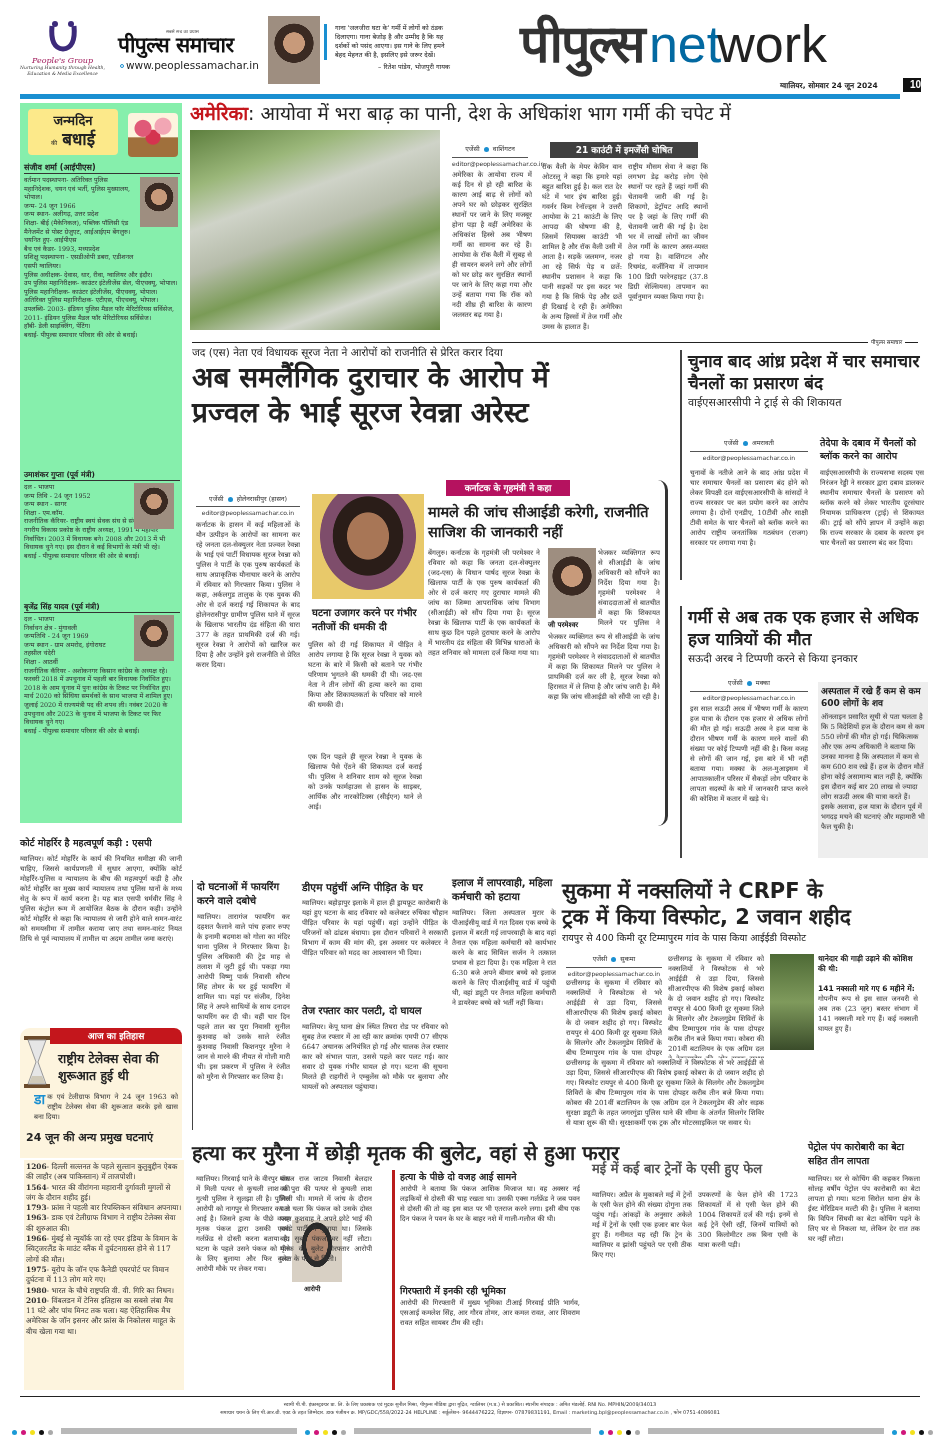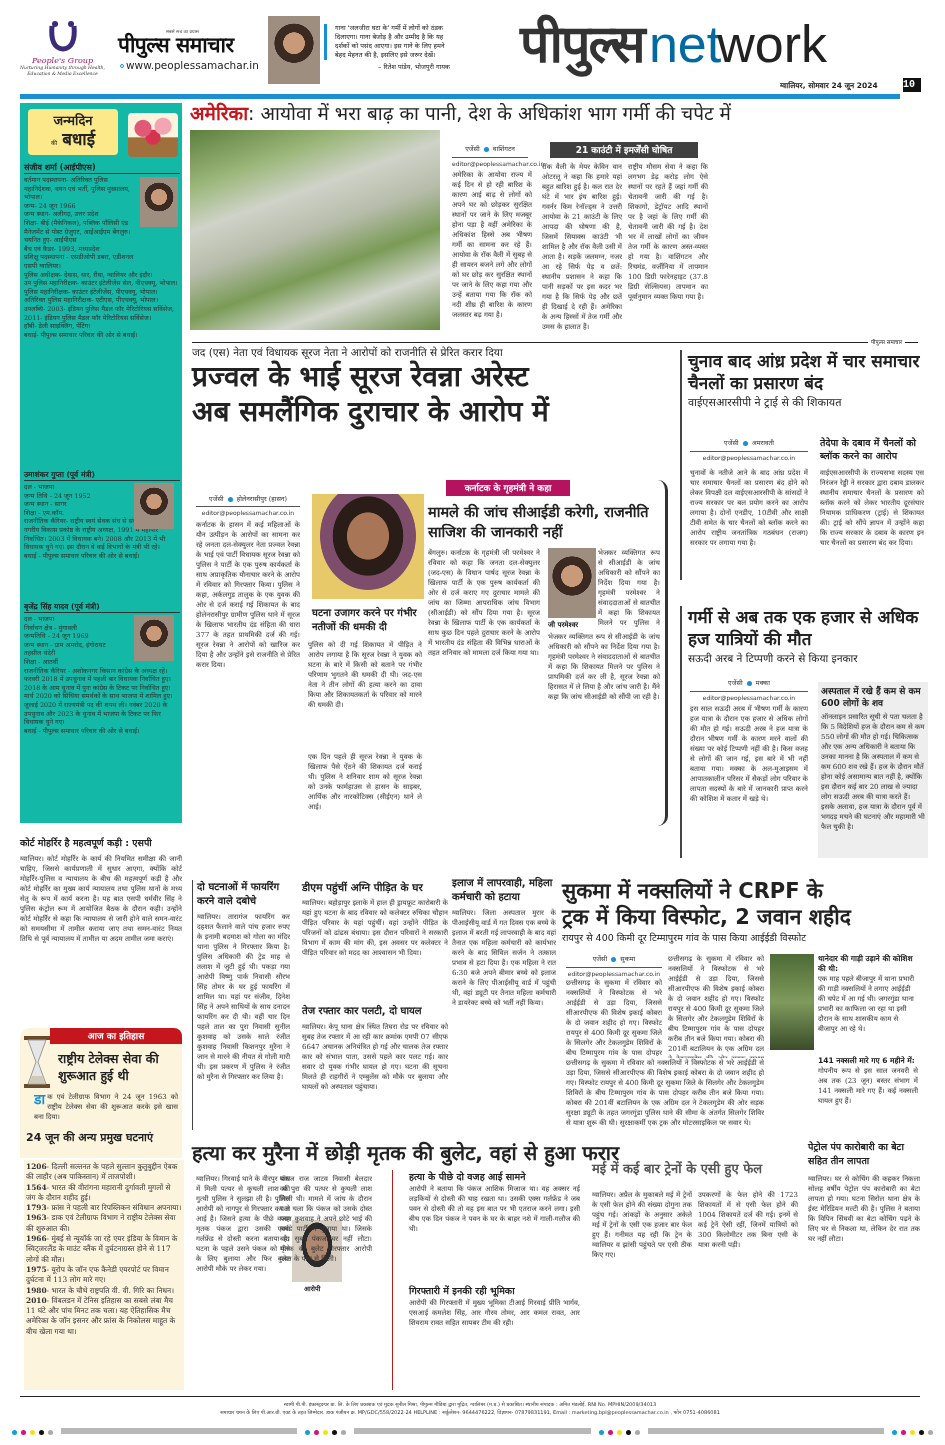--- a/index.html
+++ b/index.html
@@ -35,25 +35,25 @@
   <div class="abs face" style="left:268px;top:16px;width:52px;height:68px;"></div>
   <div class="abs" style="left:324px;top:24px;width:126px;">
     <div style="font-size:6.5px;line-height:9px;color:#222;padding-left:8px;border-left:3px solid #1a8fd1;">गाना 'जलजीरा घटा के' गर्मी में लोगों को ठंडक दिलाएगा। गाना बेजोड़ है और उम्मीद है कि यह दर्शकों को पसंद आएगा। इस गाने के लिए हमने बेहद मेहनत की है, इसलिए इसे जरूर देखें।</div>
     <div style="font-size:6.5px;text-align:right;margin-top:2px;">– रितेश पांडेय, भोजपुरी गायक</div>
   </div>
   <div class="abs" style="left:520px;top:6px;width:420px;height:70px;white-space:nowrap;">
     <span style="font-size:52px;font-weight:bold;color:#333;letter-spacing:-2px;">पीपुल्स</span>
     <span style="font-size:52px;color:#0369a1;font-family:'Liberation Sans',sans-serif;">net</span><span style="font-size:52px;color:#222;font-family:'Liberation Sans',sans-serif;margin-left:-4px;">work</span>
   </div>
   <div class="abs" style="left:780px;top:80px;font-size:7.5px;font-weight:bold;color:#222;">ग्वालियर, सोमवार 24 जून 2024</div>
-  <div class="abs" style="left:903px;top:78px;width:18px;height:14px;background:#111;color:#fff;font-size:10px;font-weight:bold;text-align:left;line-height:14px;font-family:Liberation Mono, monospace;">10</div>
+  <div class="abs" style="left:903px;top:78px;width:18px;height:14px;background:#111;color:#fff;font-size:10px;font-weight:bold;text-align:right;line-height:14px;font-family:Liberation Sans, sans-serif;">10</div>
   <div class="abs" style="left:20px;top:94px;width:880px;height:5px;background:#1a8fd1;"></div>
 </div>
 
-<div class="abs" style="left:20px;top:103px;width:162px;height:720px;background:#14b8a6;">
+<div class="abs" style="left:20px;top:103px;width:162px;height:720px;background:#86efac;">
   <div class="abs" style="left:8px;top:6px;width:90px;height:46px;background:#fce98a;border-radius:4px;text-align:center;">
     <div style="font-size:13px;font-weight:bold;color:#222;line-height:16px;margin-top:4px;">जन्मदिन</div>
     <div style="line-height:20px;"><span style="font-size:6px;">की</span> <span style="font-size:17px;font-weight:bold;">बधाई</span></div>
   </div>
   <div class="abs" style="left:108px;top:10px;width:50px;height:44px;background:radial-gradient(circle at 30% 35%,#e05a78 0 8px,transparent 9px),radial-gradient(circle at 70% 30%,#f2a6b4 0 8px,transparent 9px),radial-gradient(circle at 50% 55%,#d4344f 0 7px,transparent 8px),linear-gradient(#fdf4de 55%,#a0703c 56%);border-radius:4px;"></div>
 
   <div class="abs" style="left:4px;top:58px;width:156px;">
     <div style="font-size:8px;font-weight:bold;border-bottom:1px solid #333;padding-bottom:1px;margin-bottom:2px;">संजीव शर्मा (आईपीएस)</div>
     <div class="abs face" style="left:116px;top:16px;width:38px;height:50px;"></div>
     <div class="txt" style="width:112px;text-align:left;font-size:6.4px;line-height:8.6px;">
@@ -118,22 +118,22 @@
   <div class="abs" style="left:360px;top:42px;width:148px;height:16px;background:#404040;color:#fff;font-size:9px;font-weight:bold;text-align:center;line-height:16px;">21 काउंटी में इमर्जेंसी घोषित</div>
   <div class="abs txt" style="left:352px;top:62px;width:80px;height:170px;">रॉक वैली के मेयर केविन वान ओटरलू ने कहा कि हमारे यहां बहुत बारिश हुई है। कल रात देर घंटे में भार इंच बारिश हुई। गवर्नर किम रेनॉल्ड्स ने उत्तरी आयोवा के 21 काउंटी के लिए आपदा की घोषणा की है, जिसमें सियाक्स काउंटी भी शामिल है और रॉक वैली उसी में आता है। सड़कें जलमग्न, नजर आ रहे सिर्फ पेड़ व छतें: स्थानीय प्रशासन ने कहा कि पानी सड़कों पर इस कदर भर गया है कि सिर्फ पेड़ और छतें ही दिखाई दे रही हैं। अमेरिका के अन्य हिस्सों में तेज गर्मी और उमस के हालात हैं।</div>
   <div class="abs txt" style="left:438px;top:62px;width:80px;height:150px;">राष्ट्रीय मौसम सेवा ने कहा कि लगभग डेढ़ करोड़ लोग ऐसे स्थानों पर रहते हैं जहां गर्मी की चेतावनी जारी की गई है। शिकागो, डेट्रॉयट आदि स्थानों पर है जहां के लिए गर्मी की चेतावनी जारी की गई है। देश भर में लाखों लोगों का जीवन तेज गर्मी के कारण अस्त-व्यस्त हो गया है। वाशिंगटन और रिचमंड, वर्जीनिया में तापमान 100 डिग्री फारेनहाइट (37.8 डिग्री सेल्सियस) तापमान का पूर्वानुमान व्यक्त किया गया है।</div>
 </div>
 
 <div class="abs rule" style="left:192px;top:342px;width:726px;height:1px;"></div>
 <div class="abs" style="left:868px;top:338px;font-size:5.5px;background:#fff;padding:0 3px;">पीपुल्स समाचार</div>
 
 <div class="abs" style="left:192px;top:344px;width:478px;height:540px;">
   <div style="font-size:10.5px;color:#222;line-height:16px;white-space:nowrap;">जद (एस) नेता एवं विधायक सूरज नेता ने आरोपों को राजनीति से प्रेरित करार दिया</div>
+  <div class="hl" style="font-size:28px;white-space:nowrap;line-height:36px;">अब समलैंगिक दुराचार के आरोप में</div>
   <div class="hl" style="font-size:28px;white-space:nowrap;line-height:34px;">प्रज्वल के भाई सूरज रेवन्ना अरेस्ट</div>
-  <div class="hl" style="font-size:28px;white-space:nowrap;line-height:36px;">अब समलैंगिक दुराचार के आरोप में</div>
 
   <div class="abs" style="left:4px;top:150px;width:104px;">
     <div class="by"><span>एजेंसी</span> <span class="dot"></span> <span>होलेनरासीपुर (हासन)</span></div>
     <div class="mail" style="margin-top:3px;">editor@peoplessamachar.co.in</div>
   </div>
   <div class="abs txt" style="left:4px;top:176px;width:104px;height:300px;">कर्नाटक के हासन में कई महिलाओं के यौन उत्पीड़न के आरोपों का सामना कर रहे जनता दल-सेक्युलर नेता प्रज्वल रेवन्ना के भाई एवं पार्टी विधायक सूरज रेवन्ना को पुलिस ने पार्टी के एक पुरुष कार्यकर्ता के साथ अप्राकृतिक यौनाचार करने के आरोप में रविवार को गिरफ्तार किया। पुलिस ने कहा, अर्कलगुड तालुक के एक युवक की ओर से दर्ज कराई गई शिकायत के बाद होलेनरासीपुर ग्रामीण पुलिस थाने में सूरज के खिलाफ भारतीय दंड संहिता की धारा 377 के तहत प्राथमिकी दर्ज की गई। सूरज रेवन्ना ने आरोपों को खारिज कर दिया है और उन्होंने इसे राजनीति से प्रेरित करार दिया।</div>
   <div class="abs face" style="left:120px;top:150px;width:112px;height:105px;background:radial-gradient(ellipse at 50% 40%,#a87656 0 26%,#2a1d18 27% 44%,#7e4d6b 45% 60%,#e8c96a 61%);"></div>
   <div class="abs hl" style="left:120px;top:262px;width:110px;font-size:10px;line-height:14px;">घटना उजागर करने पर गंभीर नतीजों की धमकी दी</div>
   <div class="abs txt" style="left:116px;top:296px;width:114px;height:110px;">पुलिस को दी गई शिकायत में पीड़ित ने आरोप लगाया है कि सूरज रेवन्ना ने युवक को घटना के बारे में किसी को बताने पर गंभीर परिणाम भुगतने की धमकी दी थी। जद-एस नेता ने तीन लोगों की हत्या करने का दावा किया और शिकायतकर्ता के परिवार को मारने की धमकी दी।</div>
   <div class="abs txt" style="left:116px;top:408px;width:114px;height:80px;">एक दिन पहले ही सूरज रेवन्ना ने युवक के खिलाफ पैसे ऐंठने की शिकायत दर्ज कराई थी। पुलिस ने शनिवार शाम को सूरज रेवन्ना को उनके फार्महाउस से हासन के साइबर, आर्थिक और नारकोटिक्स (सीईएन) थाने ले आई।</div>
@@ -204,21 +204,20 @@
   <div class="abs" style="left:4px;top:76px;width:96px;">
     <div class="by"><span>एजेंसी</span> <span class="dot"></span> <span>सुकमा</span></div>
     <div class="mail" style="margin-top:4px;">editor@peoplessamachar.co.in</div>
   </div>
   <div class="abs txt" style="left:4px;top:100px;width:96px;height:80px;">छत्तीसगढ़ के सुकमा में रविवार को नक्सलियों ने विस्फोटक से भरे आईईडी से उड़ा दिया, जिससे सीआरपीएफ की विशेष इकाई कोबरा के दो जवान शहीद हो गए। विस्फोट रायपुर से 400 किमी दूर सुकमा जिले के सिलगेर और टेकलगुडेम शिविरों के बीच टिम्मापुरम गांव के पास दोपहर करीब तीन बजे किया गया। कोबरा की 201वीं बटालियन के एक अग्रिम दल ने टेकलगुडेम की ओर सड़क सुरक्षा ड्यूटी के तहत जगरगुंडा पुलिस थाने की सीमा के अंतर्गत सिलगेर शिविर से यात्रा शुरू की थी। सुरक्षाकर्मी एक ट्रक और मोटरसाइकिल पर सवार थे।</div>
   <div class="abs txt" style="left:106px;top:76px;width:96px;height:104px;">छत्तीसगढ़ के सुकमा में रविवार को नक्सलियों ने विस्फोटक से भरे आईईडी से उड़ा दिया, जिससे सीआरपीएफ की विशेष इकाई कोबरा के दो जवान शहीद हो गए। विस्फोट रायपुर से 400 किमी दूर सुकमा जिले के सिलगेर और टेकलगुडेम शिविरों के बीच टिम्मापुरम गांव के पास दोपहर करीब तीन बजे किया गया। कोबरा की 201वीं बटालियन के एक अग्रिम दल ने टेकलगुडेम की ओर सड़क सुरक्षा ड्यूटी के तहत जगरगुंडा पुलिस थाने की सीमा के अंतर्गत सिलगेर शिविर से यात्रा शुरू की थी। सुरक्षाकर्मी एक ट्रक और मोटरसाइकिल पर सवार थे।</div>
   <div class="abs txt" style="left:4px;top:180px;width:198px;height:76px;">छत्तीसगढ़ के सुकमा में रविवार को नक्सलियों ने विस्फोटक से भरे आईईडी से उड़ा दिया, जिससे सीआरपीएफ की विशेष इकाई कोबरा के दो जवान शहीद हो गए। विस्फोट रायपुर से 400 किमी दूर सुकमा जिले के सिलगेर और टेकलगुडेम शिविरों के बीच टिम्मापुरम गांव के पास दोपहर करीब तीन बजे किया गया। कोबरा की 201वीं बटालियन के एक अग्रिम दल ने टेकलगुडेम की ओर सड़क सुरक्षा ड्यूटी के तहत जगरगुंडा पुलिस थाने की सीमा के अंतर्गत सिलगेर शिविर से यात्रा शुरू की थी। सुरक्षाकर्मी एक ट्रक और मोटरसाइकिल पर सवार थे।</div>
   <div class="abs photo" style="left:208px;top:76px;width:44px;height:96px;background:linear-gradient(180deg,#4e6a36,#7f9a5c 50%,#3a4c2a);"></div>
   <div class="abs" style="left:256px;top:76px;width:100px;height:178px;">
     <div class="hl" style="font-size:7.5px;line-height:10px;">थानेदार की गाड़ी उड़ाने की कोशिश की थी:</div>
-    <div class="txt" style="height:72px;text-align:left;">एक माह पहले बीजापुर में थाना प्रभारी की गाड़ी नक्सलियों ने लगाए आईईडी की चपेट में आ गई थी। जगरगुंडा थाना प्रभारी का काफिला जा रहा था इसी दौरान के साथ शासकीय काम से बीजापुर आ रहे थे।</div>
     <div class="hl" style="font-size:7.5px;line-height:10px;margin-top:10px;">141 नक्सली मारे गए 6 महीने में:</div>
     <div class="txt" style="height:60px;">गोपनीय रूप से इस साल जनवरी से अब तक (23 जून) बस्तर संभाग में 141 नक्सली मारे गए हैं। कई नक्सली घायल हुए हैं।</div>
   </div>
 </div>
 
 <div class="abs" style="left:20px;top:1028px;width:162px;height:130px;background:#fdf4de;border-radius:10px 10px 0 0;">
   <div class="abs" style="left:30px;top:0;width:132px;height:16px;background:#c4161c;color:#fff;font-size:9px;font-weight:bold;text-align:center;line-height:16px;border-radius:0 8px 0 0;">आज का इतिहास</div>
   <div class="abs" style="left:4px;top:8px;width:26px;height:52px;">
     <svg width="26" height="52" viewBox="0 0 26 52">
         <rect x="0" y="0" width="26" height="4" fill="#6b4a2a"></rect>
@@ -243,21 +242,21 @@
   <div class="txt" style="font-size:7.4px;line-height:10.3px;text-align:left;"><b>1980</b>- <span>भारत के चौथे राष्ट्रपति वी. वी. गिरि का निधन।</span></div>
   <div class="txt" style="font-size:7.4px;line-height:10.3px;text-align:left;"><b>2010</b>- <span>विंबलडन में टेनिस इतिहास का सबसे लंबा मैच 11 घंटे और पांच मिनट तक चला। यह ऐतिहासिक मैच अमेरिका के जॉन इसनर और फ्रांस के निकोलस माहूत के बीच खेला गया था।</span></div>
 </div>
 
 <div class="abs" style="left:192px;top:1140px;width:388px;height:250px;">
   <div class="hl" style="font-size:20px;white-space:nowrap;line-height:26px;">हत्या कर मुरैना में छोड़ी मृतक की बुलेट, वहां से हुआ फरार</div>
   <div class="abs txt" style="left:4px;top:34px;width:94px;height:210px;">ग्वालियर। गिरवाई थाने के वीरपुर बांध में मिली पत्थर से कुचली लाश की गुत्थी पुलिस ने सुलझा ली है। पुलिस आरोपी को नागपुर से गिरफ्तार कर ले आई है। जिसने हत्या के पीछे वजह मृतक पंकज द्वारा उसकी एक्स गर्लफ्रेंड से दोस्ती करना बताया है। घटना के पहले उसने पंकज को पीने के लिए बुलाया और फिर बुलेट आरोपी मौके पर लेकर गया।</div>
   <div class="abs face" style="left:100px;top:80px;width:50px;height:62px;background:radial-gradient(ellipse at 50% 40%,#b08870 0 30%,#2a2a2a 31% 42%,#d8d0c4 43%);"></div>
   <div class="abs" style="left:112px;top:144px;font-size:6.5px;font-weight:bold;">आरोपी</div>
   <div class="abs txt" style="left:88px;top:34px;width:92px;height:210px;">पंकज राज जाटव निवासी बेलदार का पुरा की पत्थर से कुचली लाश मिली थी। मामले में जांच के दौरान पता चला कि पंकज को उसके दोस्त पवन कुशवाह ने अपने छोटे भाई की बर्थडे पार्टी में बुलाया था। जिसके बाद सुबह पंकज घर नहीं लौटा। मृतक की बुलेट गिरफ्तार आरोपी पवन के पास से मिली।</div>
-  <div class="abs" style="left:200px;top:30px;width:188px;height:220px;border-left:1px solid #b91c1c;padding-left:16px;">
+  <div class="abs" style="left:200px;top:30px;width:188px;height:220px;border-left:3px solid #b91c1c;padding-left:5px;">
     <div class="hl" style="font-size:9.5px;line-height:14px;">हत्या के पीछे दो वजह आई सामने</div>
     <div class="txt" style="height:96px;">आरोपी ने बताया कि पंकज आशिक मिजाज था। वह अक्सर नई लड़कियों से दोस्ती की चाह रखता था। उसकी एक्स गर्लफ्रेंड ने जब पवन से दोस्ती की तो वह इस बात पर भी एतराज करने लगा। इसी बीच एक दिन पंकज ने पवन के घर के बाहर नशे में गाली-गलौज की थी।</div>
     <div class="hl" style="font-size:9.5px;line-height:14px;margin-top:4px;">गिरफ्तारी में इनकी रही भूमिका</div>
     <div class="txt" style="height:90px;">आरोपी की गिरफ्तारी में मुख्य भूमिका टीआई गिरवाई प्रीति भार्गव, एसआई कमलेश सिंह, आर गौरव तोमर, आर कमल रावत, आर शिवराम रावत सहित सायबर टीम की रही।</div>
   </div>
 </div>
 
 <div class="abs" style="left:592px;top:1156px;width:210px;height:250px;">
   <div class="hl" style="font-size:13px;white-space:nowrap;line-height:26px;color:#555;">मई में कई बार ट्रेनों के एसी हुए फेल</div>
   <div class="abs txt" style="left:0;top:34px;width:100px;height:210px;">ग्वालियर। अप्रैल के मुकाबले मई में ट्रेनों के एसी फेल होने की संख्या दोगुना तक पहुंच गई। आंकड़ों के अनुसार अकेले मई में ट्रेनों के एसी एक हजार बार फेल हुए हैं। गनीमत यह रही कि ट्रेन के ग्वालियर व झांसी पहुंचते पर एसी ठीक किए गए।</div>

